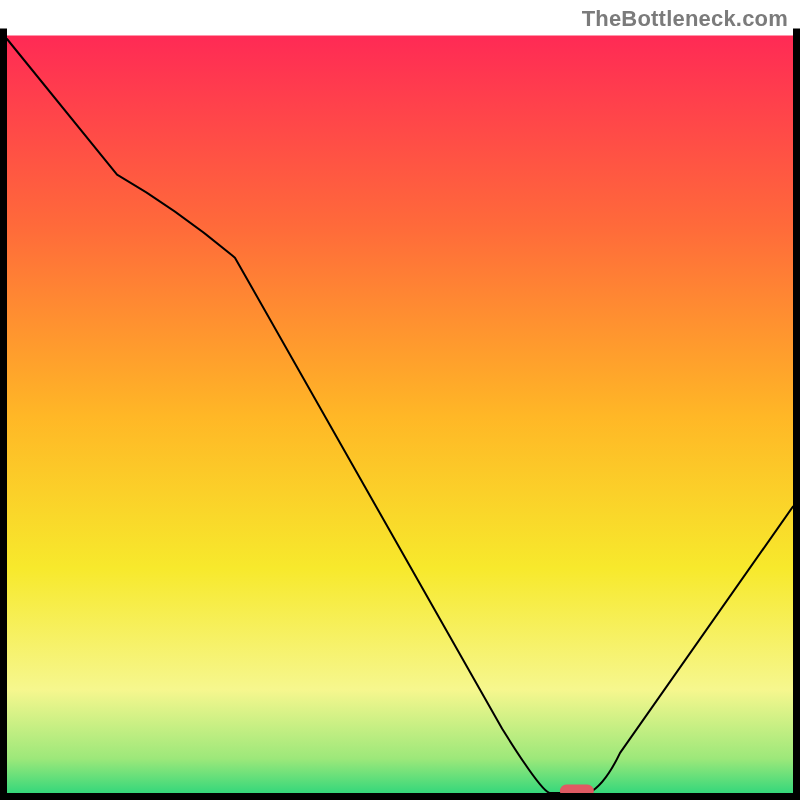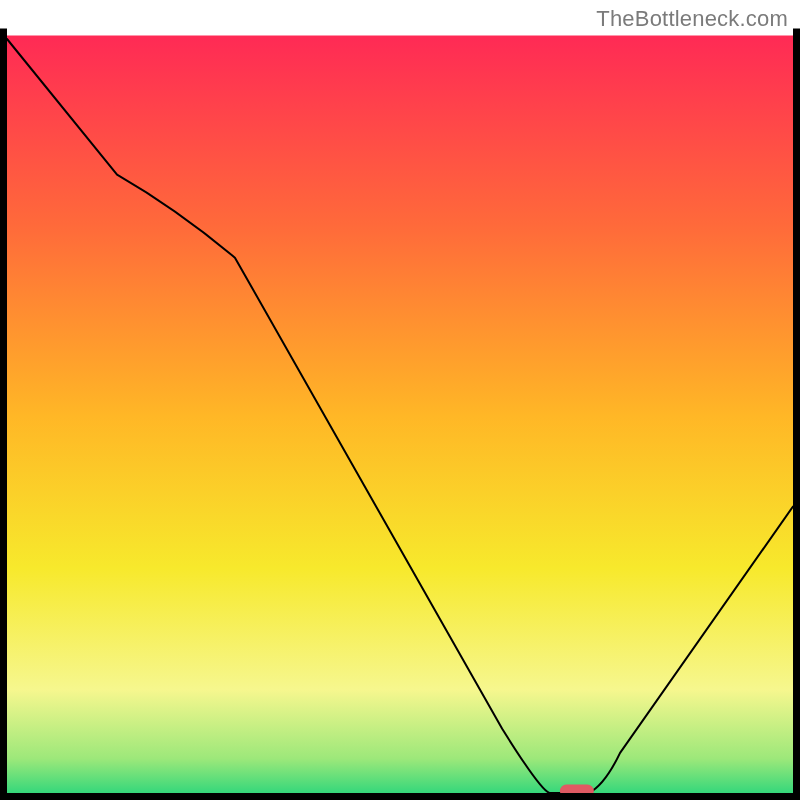--- a/index.html
+++ b/index.html
@@ -13,21 +13,21 @@
   .container {
     position: relative;
     width: 800px;
     height: 800px;
   }
   .watermark {
     position: absolute;
     top: 6px;
     right: 12px;
     font-size: 22px;
-    font-weight: 400;
+    font-weight: 700;
     color: #7b7b7b;
     letter-spacing: 0.2px;
   }
   svg {
     display: block;
   }
 </style>
 </head>
 <body>
 

